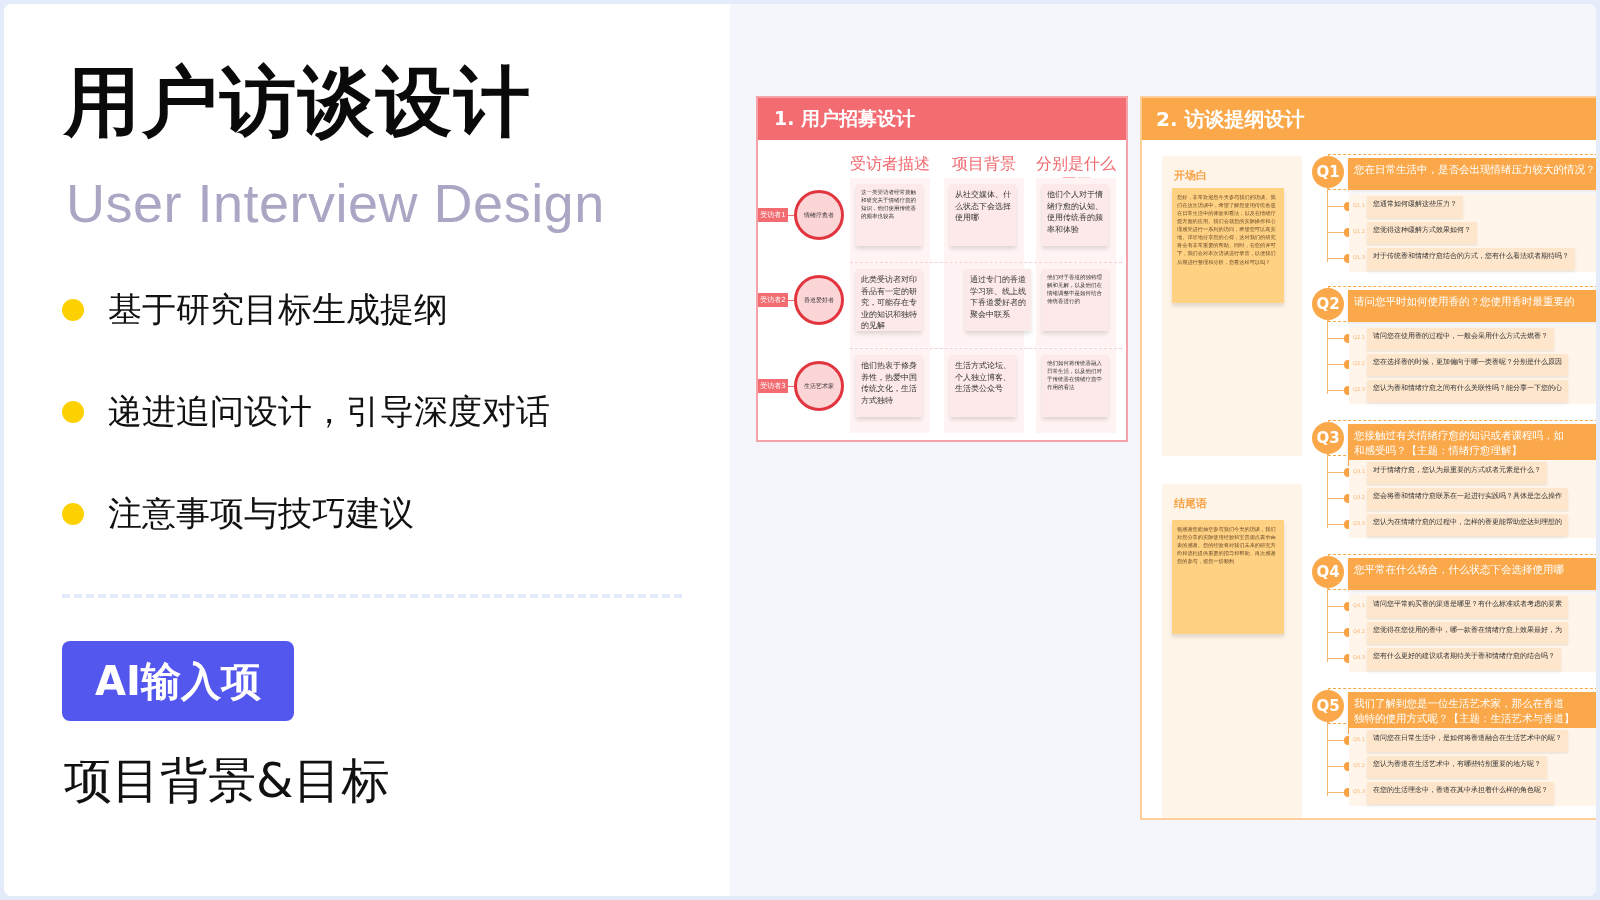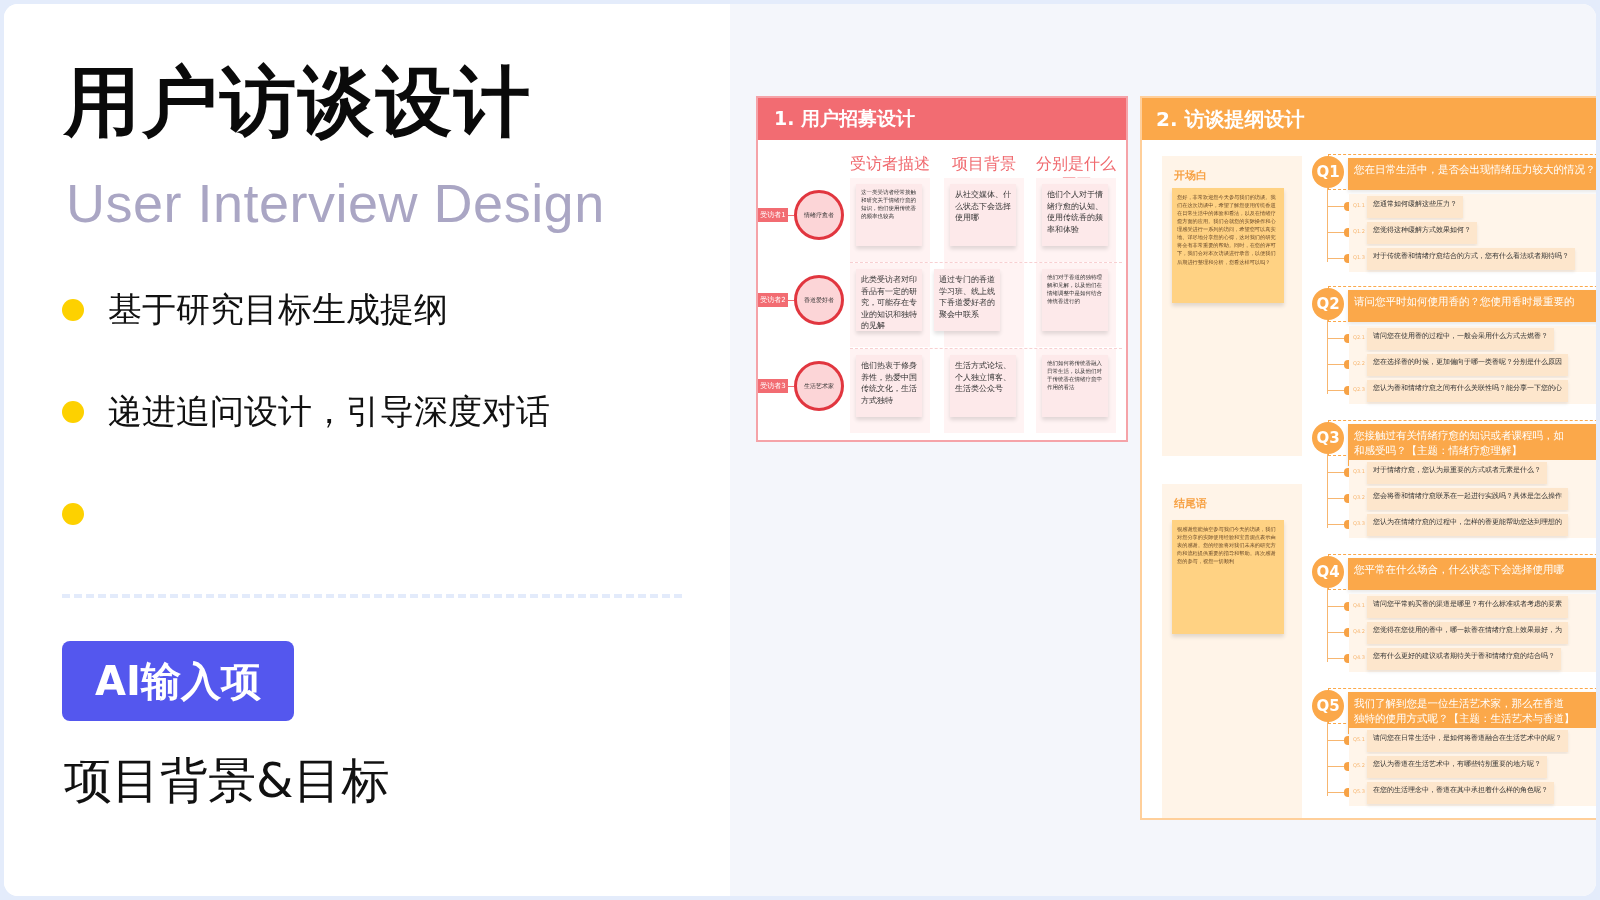--- a/index.html
+++ b/index.html
@@ -1,21 +1,21 @@
 <!DOCTYPE html>
 <html><head>
 <meta charset="utf-8">
 <style>
   * { box-sizing: border-box; margin: 0; padding: 0; }
   html, body { width: 1600px; height: 900px; overflow: hidden; background: #e4ecfb; }
   body { font-family: "DejaVu Sans", "Liberation Sans", sans-serif; position: relative; }
 
   .frame {
     position: absolute; left: 4px; top: 4px; width: 1592px; height: 892px;
-    border-radius: 14px; overflow: hidden; background: #ffffff;
+    border-radius: 8px; overflow: hidden; background: #ffffff;
   }
   .left-panel {
     position: absolute; left: 0; top: 0; width: 726px; height: 892px; background: #ffffff;
   }
   .right-panel {
     position: absolute; left: 726px; top: 0; width: 866px; height: 892px; background: #f4f6fb;
   }
 
   
   .main-title {
@@ -133,20 +133,21 @@
       <div class="feature-item">
         <span class="bullet-dot"></span>
         <span class="feature-text">基于研究目标生成提纲</span>
       </div>
       <div class="feature-item">
         <span class="bullet-dot"></span>
         <span class="feature-text">递进追问设计，引导深度对话</span>
       </div>
       <div class="feature-item">
         <span class="bullet-dot"></span>
+        <span class="feature-text">注意事项与技巧建议</span>
       </div>
     </div>
 
     <div class="dashed-divider"></div>
     <div class="ai-badge">AI输入项</div>
     <div class="ai-input-text">项目背景&amp;目标</div>
   </div>
 
   <div class="right-panel"></div>
 
@@ -173,21 +174,21 @@
     <div class="row-divider" style="top:164px"></div>
 
     <div class="rec-row" style="top:165px">
       <div class="label-tag">受访者2</div>
       <div class="label-connector"></div>
       <div class="persona-circle">香道爱好者</div>
       <div class="rec-col-bg" style="left:92px"></div>
       <div class="rec-col-bg" style="left:186px"></div>
       <div class="rec-col-bg" style="left:278px"></div>
       <div class="rec-note big" style="left:98px">此类受访者对印香品有一定的研究，可能存在专业的知识和独特的见解</div>
-      <div class="rec-note big" style="left:176px">通过专门的香道学习班、线上线下香道爱好者的聚会中联系</div>
+      <div class="rec-note big" style="left:207px">通过专门的香道学习班、线上线下香道爱好者的聚会中联系</div>
       <div class="rec-note small" style="left:284px">他们对于香道的独特理解和见解，以及他们在情绪调整中是如何结合传统香进行的</div>
     </div>
     <div class="row-divider" style="top:250px"></div>
 
     <div class="rec-row" style="top:251px">
       <div class="label-tag">受访者3</div>
       <div class="label-connector"></div>
       <div class="persona-circle">生活艺术家</div>
       <div class="rec-col-bg" style="left:92px"></div>
       <div class="rec-col-bg" style="left:186px"></div>

